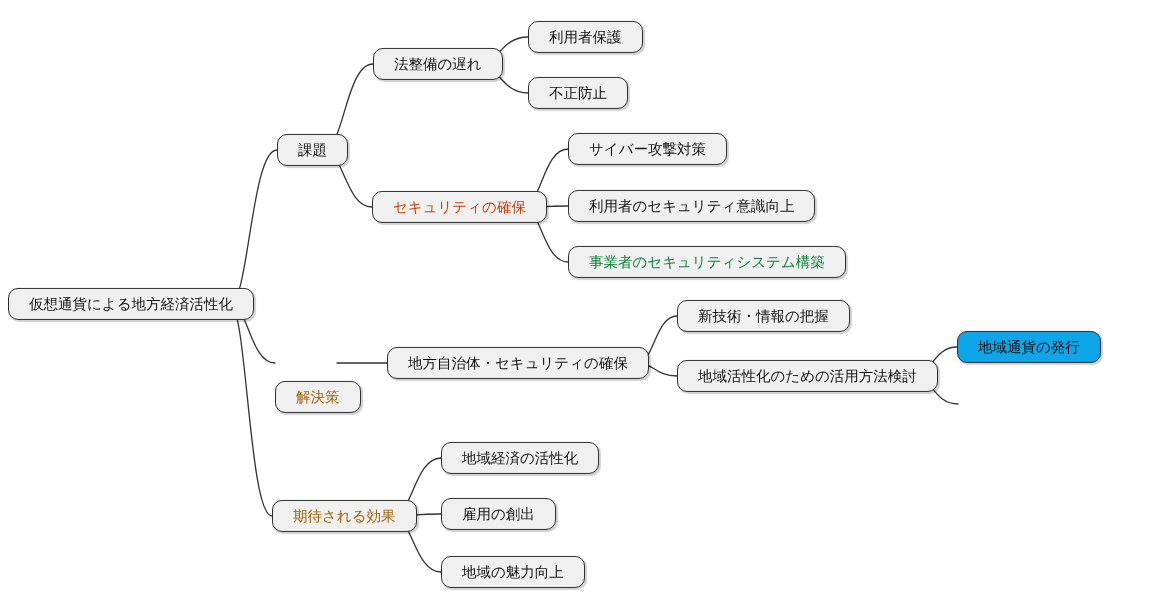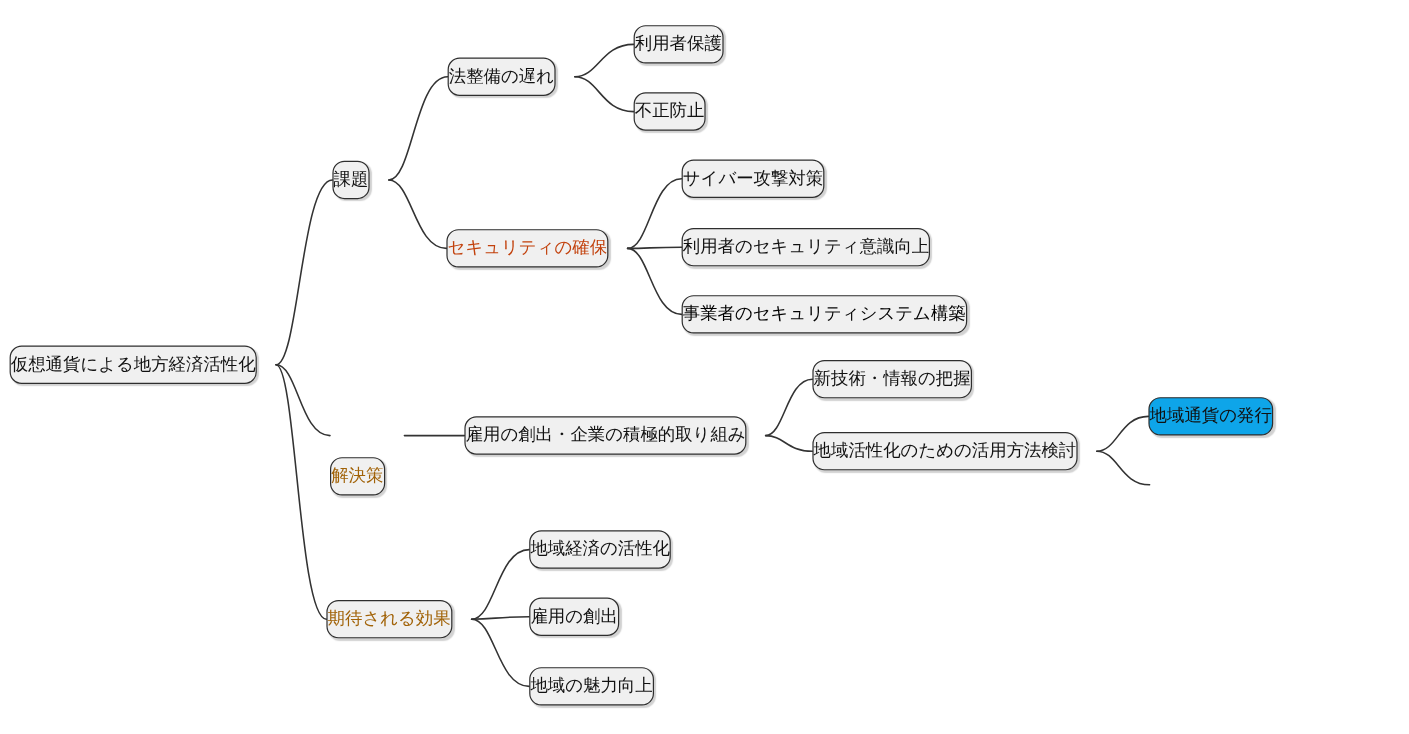--- a/index.html
+++ b/index.html
@@ -32,21 +32,21 @@
     width: 1174px;
     height: 612px;
   }
   .node {
     position: absolute;
     transform: translateY(-50%);
     box-sizing: border-box;
     background: #f0f0f0;
     border: 1.5px solid #2e2e2e;
     border-radius: 10px;
-    padding: 6px 0;
+    padding: 6px 20px;
     font-size: 14.5px;
     line-height: 1.25;
     color: #111111;
     white-space: nowrap;
     box-shadow: 1.5px 1.5px 1px rgba(0,0,0,0.18);
     cursor: default;
   }
 </style>
 </head>
 <body>
@@ -74,23 +74,23 @@
     </svg>
   <div id="node-layer">
       <div class="node" style="left: 8px; top: 304px; background: rgb(240, 240, 240); border-color: rgb(46, 46, 46); color: rgb(17, 17, 17);">仮想通貨による地方経済活性化</div>
       <div class="node" style="left: 277px; top: 150px; background: rgb(240, 240, 240); border-color: rgb(46, 46, 46); color: rgb(17, 17, 17);">課題</div>
       <div class="node" style="left: 373px; top: 64px; background: rgb(240, 240, 240); border-color: rgb(46, 46, 46); color: rgb(17, 17, 17);">法整備の遅れ</div>
       <div class="node" style="left: 528px; top: 37px; background: rgb(240, 240, 240); border-color: rgb(46, 46, 46); color: rgb(17, 17, 17);">利用者保護</div>
       <div class="node" style="left: 528px; top: 93px; background: rgb(240, 240, 240); border-color: rgb(46, 46, 46); color: rgb(17, 17, 17);">不正防止</div>
       <div class="node" style="left: 372px; top: 207px; background: rgb(240, 240, 240); border-color: rgb(46, 46, 46); color: #c2410c;">セキュリティの確保</div>
       <div class="node" style="left: 568px; top: 149px; background: rgb(240, 240, 240); border-color: rgb(46, 46, 46); color: rgb(17, 17, 17);">サイバー攻撃対策</div>
       <div class="node" style="left: 568px; top: 206px; background: rgb(240, 240, 240); border-color: rgb(46, 46, 46); color: rgb(17, 17, 17);">利用者のセキュリティ意識向上</div>
-      <div class="node" style="left: 568px; top: 262px; background: rgb(240, 240, 240); border-color: rgb(46, 46, 46); color: #000000;">事業者のセキュリティシステム構築</div>
+      <div class="node" style="left: 568px; top: 262px; background: rgb(240, 240, 240); border-color: rgb(46, 46, 46); color: #15803d;">事業者のセキュリティシステム構築</div>
       <div class="node" style="left: 275px; top: 363px; background: rgb(240, 240, 240); border-color: rgb(46, 46, 46); color: #a16207; margin-top: 34px;">解決策</div>
-      <div class="node" style="left: 387px; top: 363px; background: rgb(240, 240, 240); border-color: rgb(46, 46, 46); color: rgb(17, 17, 17);">雇用の創出・企業の積極的取り組み</div>
+      <div class="node" style="left: 387px; top: 363px; background: rgb(240, 240, 240); border-color: rgb(46, 46, 46); color: rgb(17, 17, 17);">地方自治体・セキュリティの確保</div>
       <div class="node" style="left: 677px; top: 316px; background: rgb(240, 240, 240); border-color: rgb(46, 46, 46); color: rgb(17, 17, 17);">新技術・情報の把握</div>
       <div class="node" style="left: 677px; top: 376px; background: rgb(240, 240, 240); border-color: rgb(46, 46, 46); color: rgb(17, 17, 17);">地域活性化のための活用方法検討</div>
       <div class="node" style="left: 957px; top: 347px; background: #0ea5e9; border-color: rgb(46, 46, 46); color: rgb(17, 17, 17);">地域通貨の発行</div>
       <div class="node" style="left: 272px; top: 516px; background: rgb(240, 240, 240); border-color: rgb(46, 46, 46); color: #a16207;">期待される効果</div>
       <div class="node" style="left: 441px; top: 458px; background: rgb(240, 240, 240); border-color: rgb(46, 46, 46); color: rgb(17, 17, 17); text-align: right;">地域経済の活性化</div>
       <div class="node" style="left: 441px; top: 514px; background: rgb(240, 240, 240); border-color: rgb(46, 46, 46); color: rgb(17, 17, 17); text-align: right;">雇用の創出</div>
       <div class="node" style="left: 441px; top: 572px; background: rgb(240, 240, 240); border-color: rgb(46, 46, 46); color: rgb(17, 17, 17);">地域の魅力向上</div>
     </div>
 </div>
 

